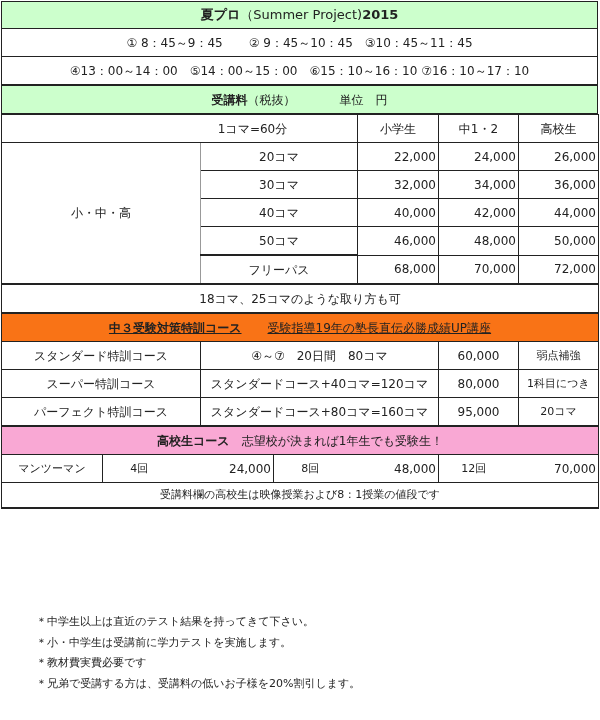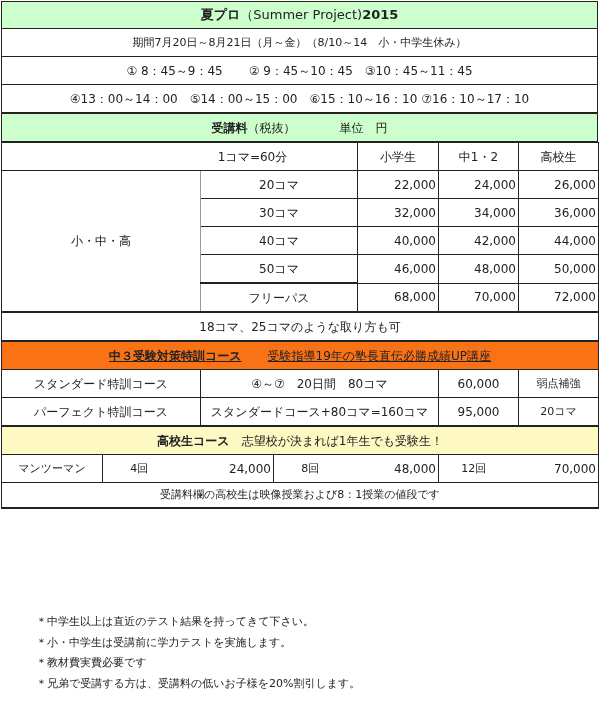--- a/index.html
+++ b/index.html
@@ -4,21 +4,21 @@
 <style>
   html, body { margin:0; padding:0; background:#ffffff; }
   body { width:600px; height:720px; position:relative; overflow:hidden;
          font-family:"DejaVu Sans","Liberation Sans",sans-serif; font-size:12px; color:#222; }
   .wrap { position:absolute; left:1px; top:1px; width:597px; }
   table { border-collapse:collapse; width:597px; table-layout:fixed; }
   td { border:1px solid #222; padding:0 4px; height:27px; text-align:center; vertical-align:middle;
        white-space:nowrap; overflow:hidden; font-size:12px; line-height:14px; }
   .green { background:#ccffcc; }
   .cyan  { background:#f97316;text-decoration:underline; }
-  .purple{ background:#fef9c3; }
+  .purple{ background:#f9a8d4; }
   .bold { font-weight:bold; }
   .right { text-align:right; padding-right:2px; }
   .thin td { border-top-color:#bbb; }
   .t-title { font-size:13px; }
   .t-title .en { font-weight:normal; }
   .small { font-size:11px; }
   .notes { position:absolute; left:4px; top:612px; font-size:11px; line-height:20.5px; color:#222;margin-left:32px; }
   .notes div { white-space:nowrap; }
   .gap { display:inline-block; width:26px; }
 </style>
@@ -26,23 +26,20 @@
 <body>
 
 <div class="wrap">
 
   <table>
     <tbody>
         <tr>
           <td class="green t-title" style="height:26px">
       <span class="bold">夏プロ</span><span class="en">（Summer Project)</span><span class="bold">2015</span>
     </td>
-        </tr>
-    <tr>
-          <td class="small">期間7月20日～8月21日（月～金）（8/10～14　小・中学生休み）</td>
         </tr>
     <tr class="thin">
           <td>
       <span>① 8：45～9：45</span><span class="gap"></span><span>② 9：45～10：45</span><span class="gap" style="width:12px"></span><span>③10：45～11：45</span>
     </td>
         </tr>
     <tr class="thin">
           <td>
       <span>④13：00～14：00</span><span class="gap" style="width:12px"></span><span>⑤14：00～15：00</span><span class="gap" style="width:12px"></span><span>⑥15：10～16：10</span><span class="gap" style="width:4px"></span><span>⑦16：10～17：10</span>
     </td>
@@ -120,20 +117,26 @@
       <span class="bold">中３受験対策特訓コース</span><span class="gap" style="width:26px"></span><span>受験指導19年の塾長直伝必勝成績UP講座</span>
     </td>
         </tr>
     <tr>
       <td>スタンダード特訓コース</td>
       <td>④～⑦　20日間　80コマ</td>
       <td>60,000</td>
       <td class="small">弱点補強</td>
     </tr>
     <tr>
+      <td>スーパー特訓コース</td>
+      <td>スタンダードコース+40コマ=120コマ</td>
+      <td>80,000</td>
+      <td class="small" style="padding:0 1px">1科目につき</td>
+    </tr>
+    <tr>
       <td>パーフェクト特訓コース</td>
       <td>スタンダードコース+80コマ=160コマ</td>
       <td>95,000</td>
       <td class="small">20コマ</td>
     </tr>
   </tbody>
     </table>
 
   <table>
     <colgroup>

